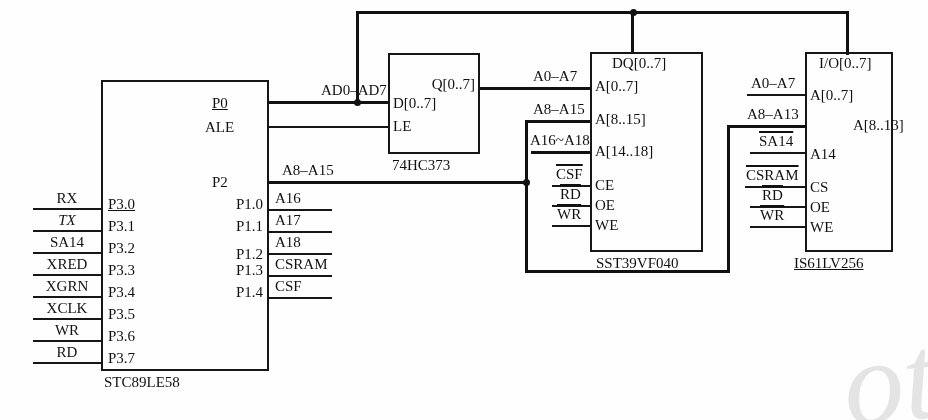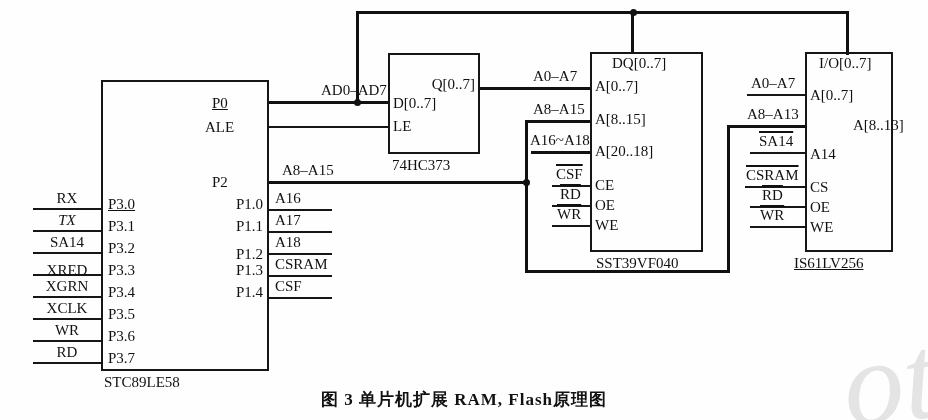--- a/index.html
+++ b/index.html
@@ -75,21 +75,21 @@
   <div class="hw" style="left:33px;top:252px;width:68px;"></div>
   <div class="hw" style="left:33px;top:274px;width:68px;"></div>
   <div class="hw" style="left:33px;top:296px;width:68px;"></div>
   <div class="hw" style="left:33px;top:318px;width:68px;"></div>
   <div class="hw" style="left:33px;top:340px;width:68px;"></div>
   <div class="hw" style="left:33px;top:362px;width:68px;"></div>
 
   <div class="lbl ctr" style="left:33px;top:190px;width:68px;">RX</div>
   <div class="lbl ctr" style="left:33px;top:212px;width:68px;font-style:italic;">TX</div>
   <div class="lbl ctr" style="left:33px;top:234px;width:68px;">SA14</div>
-  <div class="lbl ctr" style="left:33px;top:262px;width:68px;">XRED</div>
+  <div class="lbl ctr" style="left:33px;top:256px;width:68px;">XRED</div>
   <div class="lbl ctr" style="left:33px;top:278px;width:68px;">XGRN</div>
   <div class="lbl ctr" style="left:33px;top:300px;width:68px;">XCLK</div>
   <div class="lbl ctr" style="left:33px;top:322px;width:68px;">WR</div>
   <div class="lbl ctr" style="left:33px;top:344px;width:68px;">RD</div>
 
   <div class="hw" style="left:269px;top:209px;width:63px;"></div>
   <div class="hw" style="left:269px;top:231px;width:63px;"></div>
   <div class="hw" style="left:269px;top:253px;width:63px;"></div>
   <div class="hw" style="left:269px;top:275px;width:63px;"></div>
   <div class="hw" style="left:269px;top:297px;width:63px;"></div>
@@ -104,21 +104,21 @@
   <div class="lbl" style="left:392px;top:157px;">74HC373</div>
   <div class="lbl" style="left:393px;top:95px;">D[0..7]</div>
   <div class="lbl" style="left:393px;top:118px;">LE</div>
   <div class="lbl rgt" style="left:420px;top:76px;width:55px;">Q[0..7]</div>
 
   <div class="blk" style="left:590px;top:52px;width:113px;height:200px;"></div>
   <div class="lbl" style="left:596px;top:255px;">SST39VF040</div>
   <div class="lbl" style="left:612px;top:55px;">DQ[0..7]</div>
   <div class="lbl" style="left:595px;top:78px;">A[0..7]</div>
   <div class="lbl" style="left:595px;top:111px;">A[8..15]</div>
-  <div class="lbl" style="left:595px;top:143px;">A[20..18]</div>
+  <div class="lbl" style="left:595px;top:143px;">A[14..18]</div>
   <div class="lbl" style="left:595px;top:177px;text-align:right;">CE</div>
   <div class="lbl" style="left:595px;top:197px;">OE</div>
   <div class="lbl" style="left:595px;top:217px;">WE</div>
 
   <div class="hb" style="left:525px;top:120px;width:65px;"></div>
   <div class="lbl" style="left:533px;top:101px;">A8–A15</div>
   <div class="hb" style="left:531px;top:151px;width:59px;"></div>
   <div class="lbl" style="left:530px;top:132px;">A16~A18</div>
 
   <div class="hw" style="left:552px;top:185px;width:38px;"></div>
@@ -145,16 +145,15 @@
 
   <div class="hw" style="left:750px;top:152px;width:55px;"></div>
   <div class="hw" style="left:745px;top:186px;width:60px;"></div>
   <div class="hw" style="left:750px;top:206px;width:55px;"></div>
   <div class="hw" style="left:750px;top:226px;width:55px;"></div>
   <div class="lbl ovl" style="left:759px;top:133px;">SA14</div>
   <div class="lbl ovl" style="left:746px;top:167px;">CSRAM</div>
   <div class="lbl ovl" style="left:762px;top:187px;">RD</div>
   <div class="lbl ovl" style="left:760px;top:207px;">WR</div>
 
-  <div id="caption">图 3  单片机扩展 RAM, Flash原理图</div>
   <div id="wm">ot</div>
 
 </div>
 
 </body></html>

